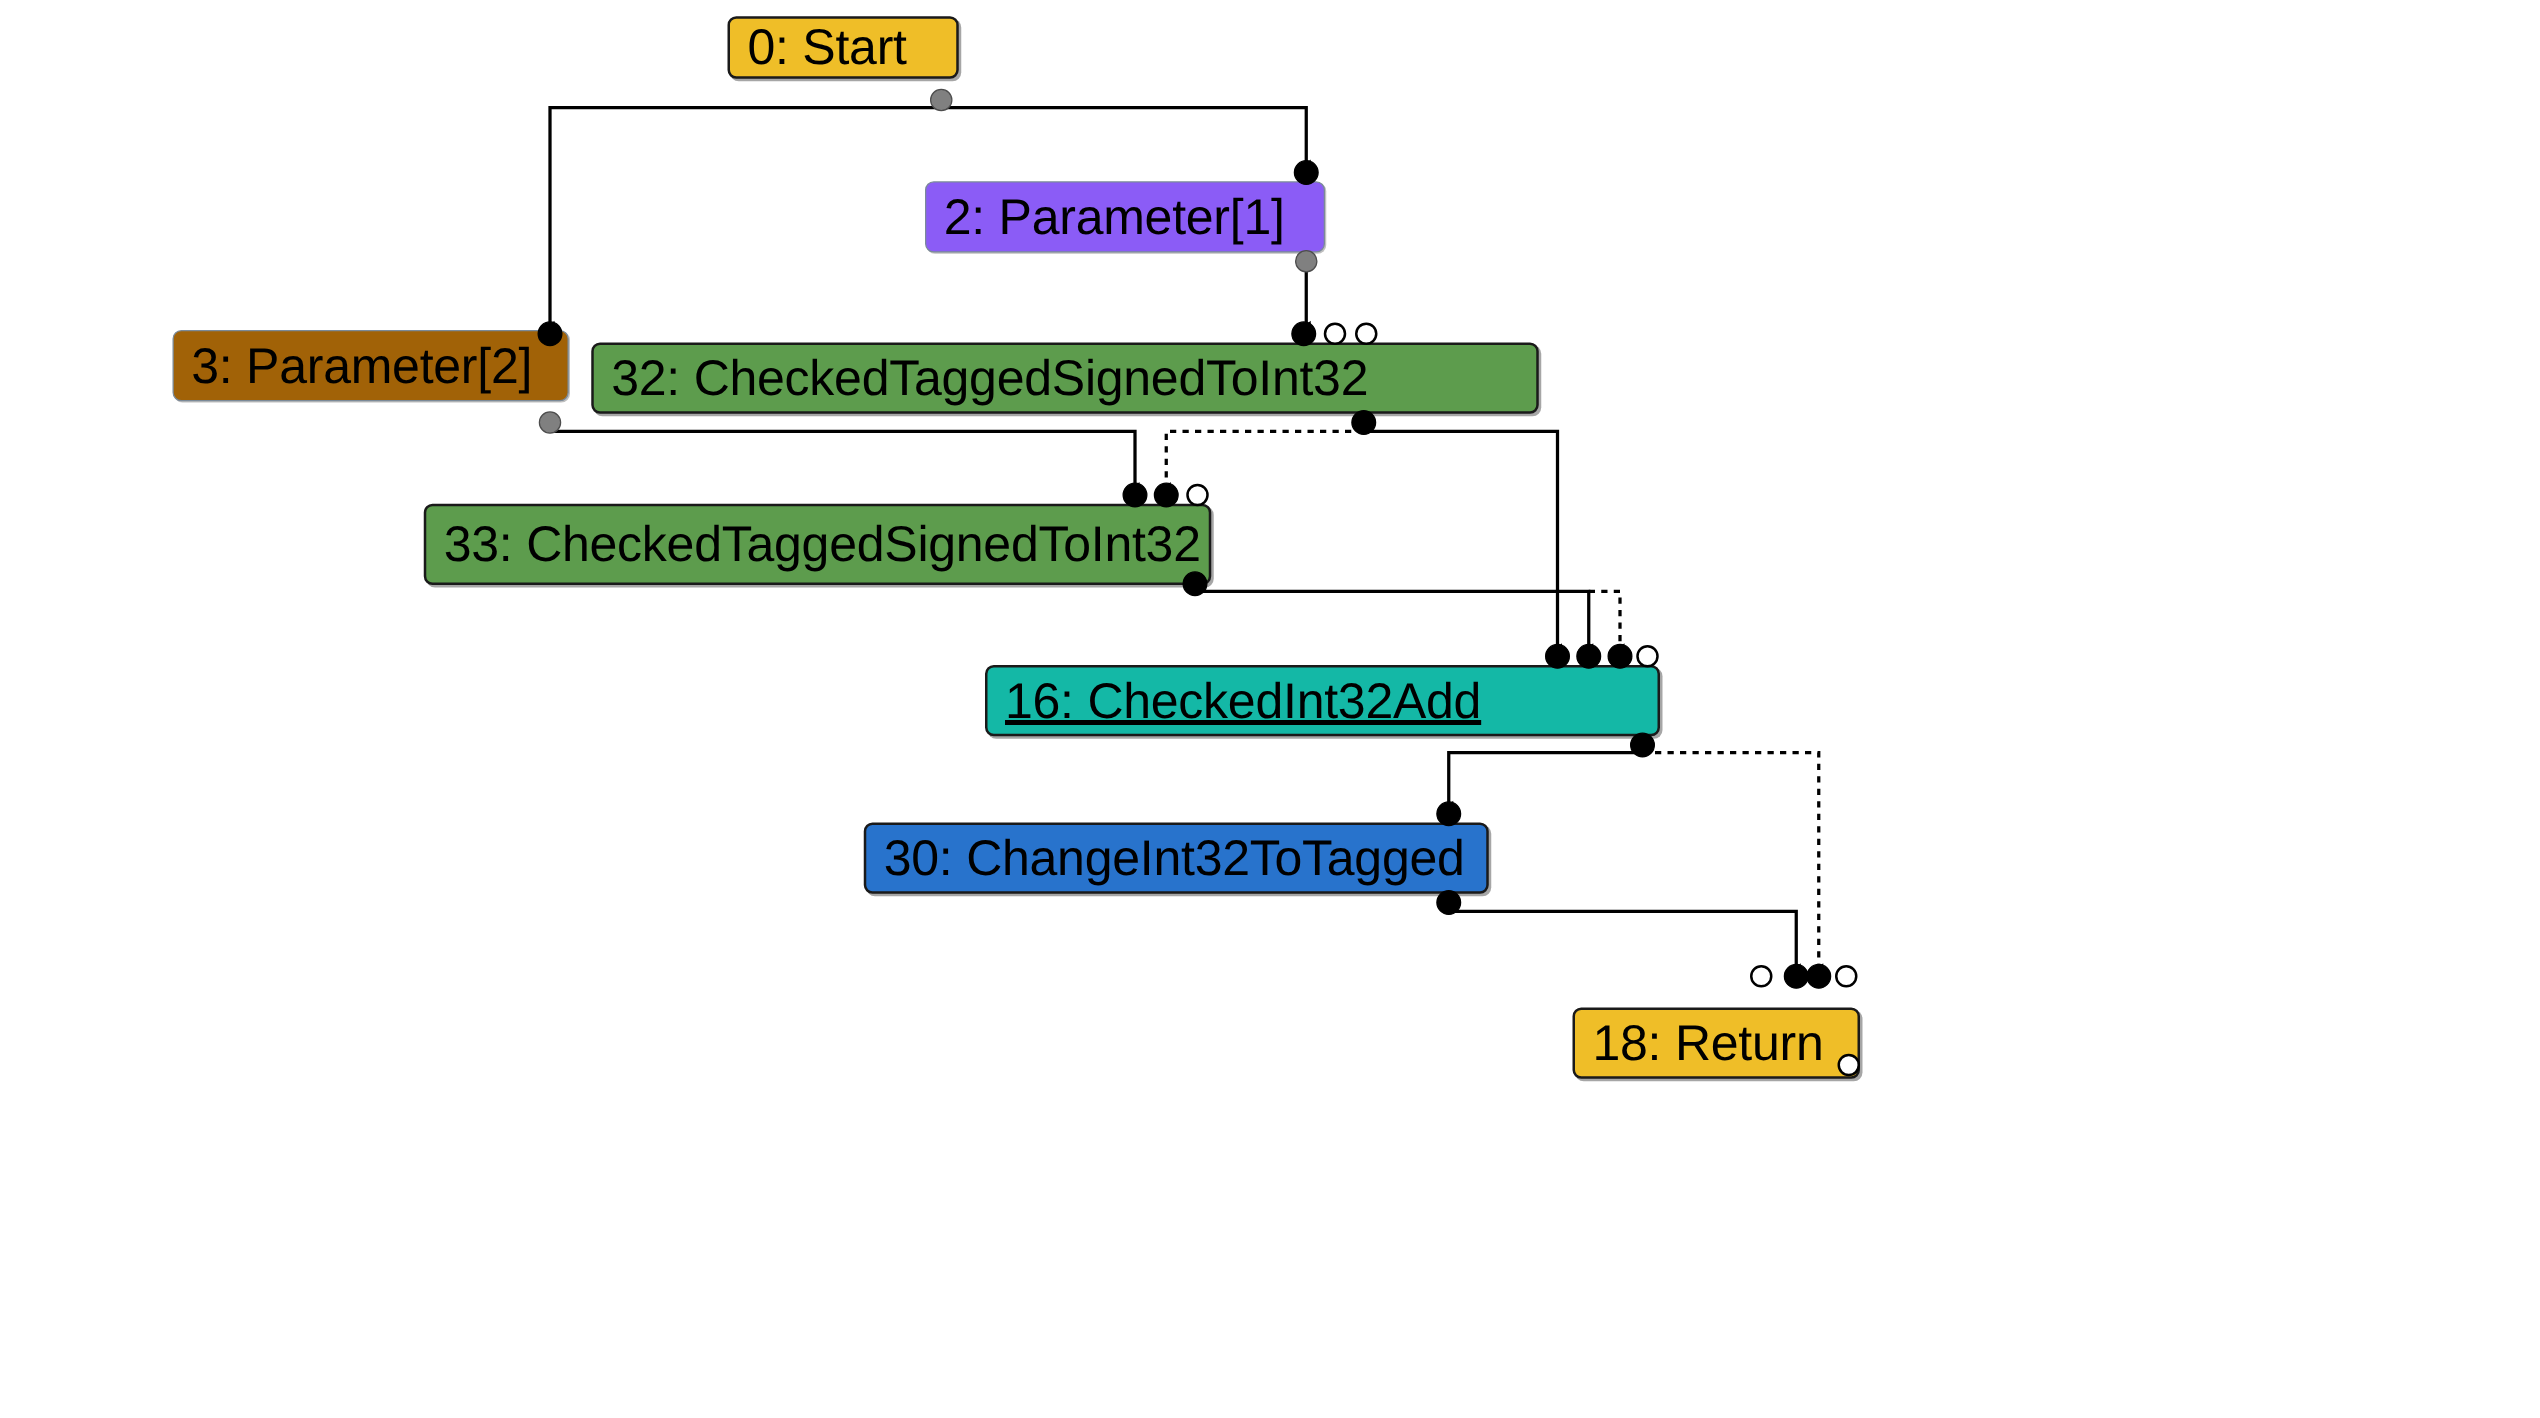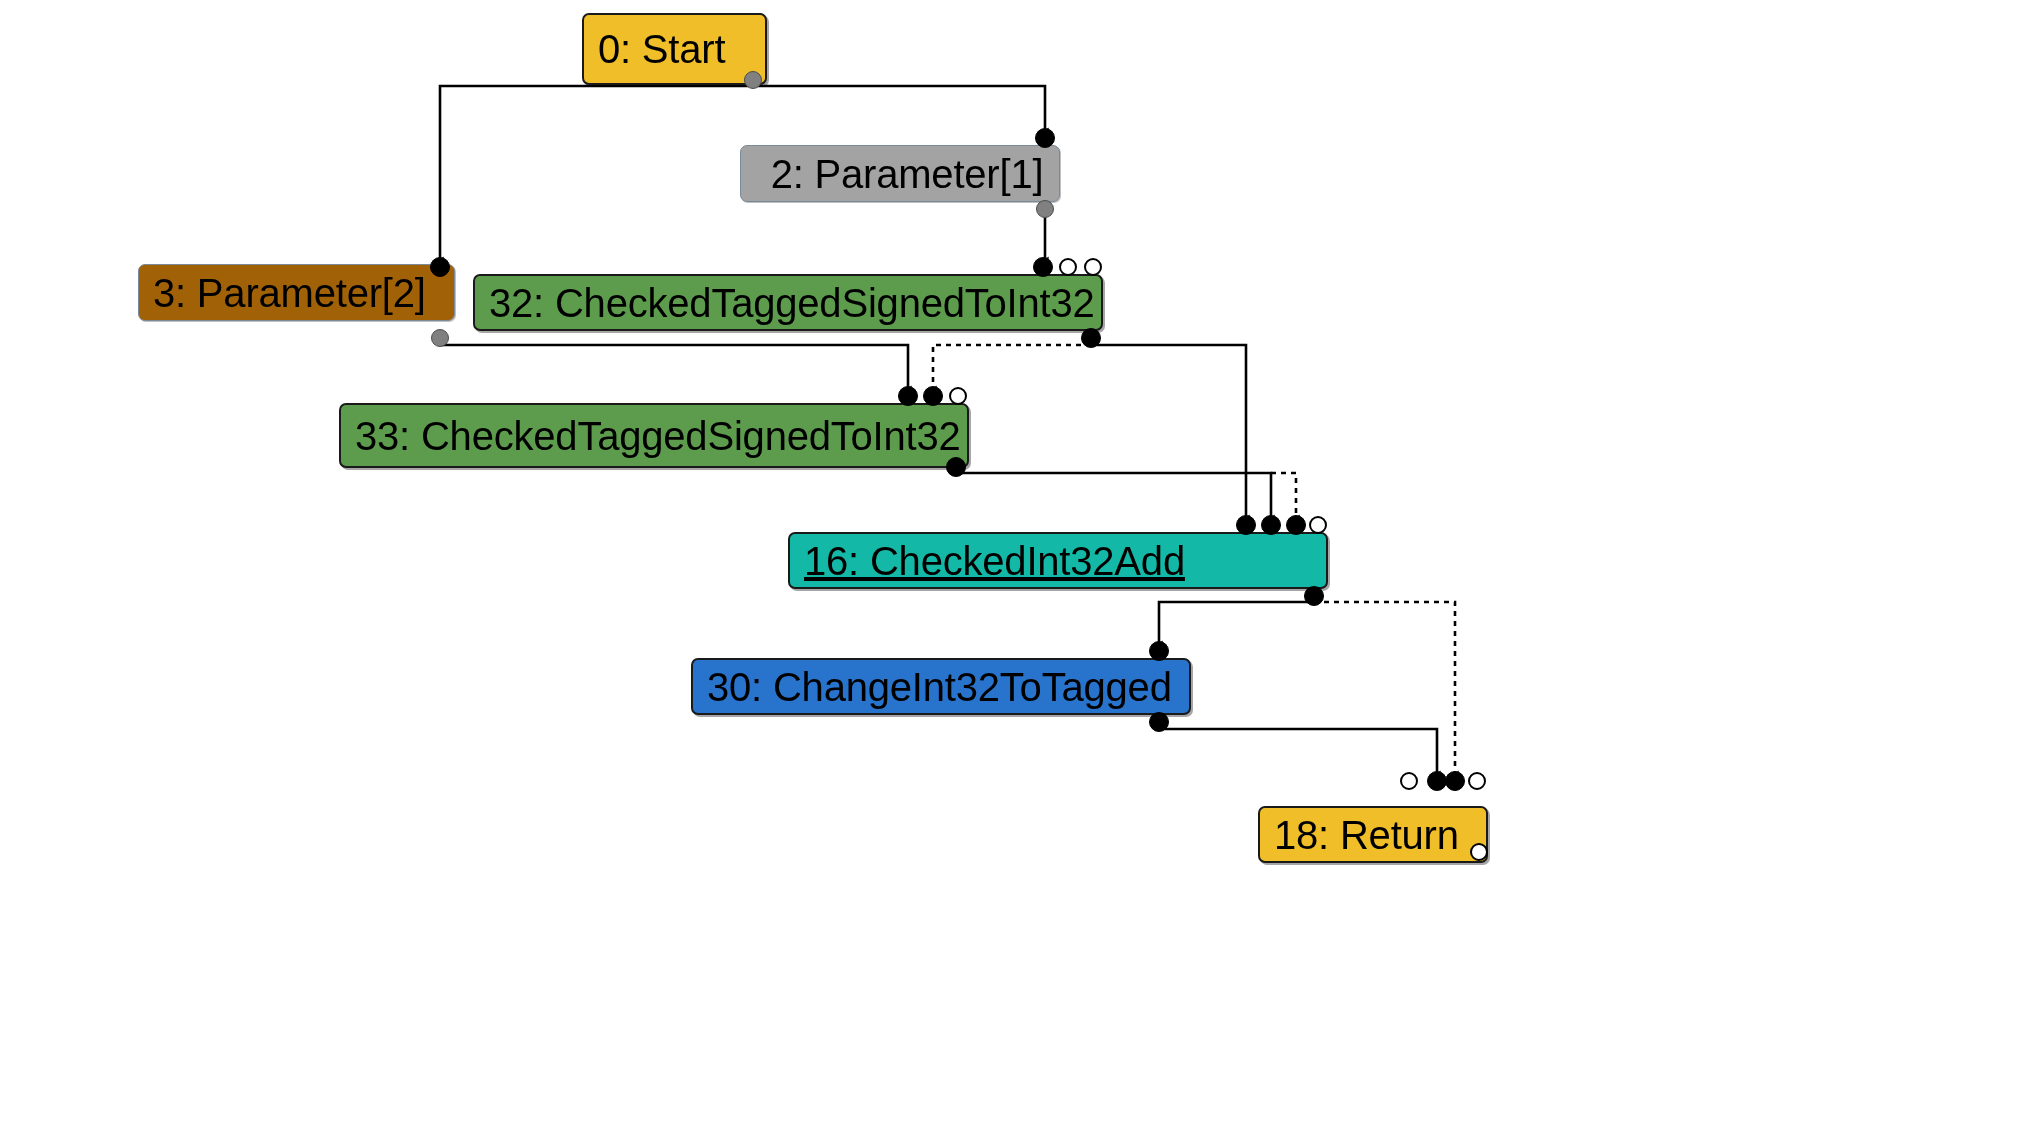--- a/index.html
+++ b/index.html
@@ -50,30 +50,30 @@
         <path d="M 1091 338 L 1091 345 L 1246 345 L 1246 518" marker-end="url(#arrow)"></path>
         <path d="M 956 467 L 956 473 L 1271 473 L 1271 518" marker-end="url(#arrow)"></path>
         <path d="M 1271 473 L 1296 473 L 1296 518" stroke-dasharray="5 5" stroke-width="2.6" marker-end="url(#arrow)"></path>
         <path d="M 1314 596 L 1314 602 L 1159 602 L 1159 644" marker-end="url(#arrow)"></path>
         <path d="M 1314 602 L 1455 602 L 1455 774" stroke-dasharray="5 5" stroke-width="2.6" marker-end="url(#arrow)"></path>
         <path d="M 1159 722 L 1159 729 L 1437 729 L 1437 774" marker-end="url(#arrow)"></path>
       </g>
   </svg>
 
   <div id="nodes-g">
-      <div class="node n-yellow" style="left: 582px; top: 13px; width: 185px; height: 72px; background: rgb(239, 190, 40);">
+      <div class="node n-yellow" style="left: 582px; top: 13px; width: 185px; height: 50px; background: rgb(239, 190, 40);">
         <span>0: Start</span>
       </div>
-      <div class="node n-lblue" style="left: 740px; top: 145px; width: 320px; height: 57px; background: #a3a3a3; justify-content: center;">
+      <div class="node n-lblue" style="left: 740px; top: 145px; width: 320px; height: 57px; background: #8b5cf6;">
         <span>2: Parameter[1]</span>
       </div>
       <div class="node n-lblue" style="left: 138px; top: 264px; width: 317px; height: 57px; background: #a16207;">
         <span>3: Parameter[2]</span>
       </div>
-      <div class="node n-green" style="left: 473px; top: 274px; width: 630px; height: 57px; background: rgb(93, 156, 77);">
+      <div class="node n-green" style="left: 473px; top: 274px; width: 758px; height: 57px; background: rgb(93, 156, 77);">
         <span>32: CheckedTaggedSignedToInt32</span>
       </div>
       <div class="node n-green" style="left: 339px; top: 403px; width: 630px; height: 65px; background: rgb(93, 156, 77);">
         <span>33: CheckedTaggedSignedToInt32</span>
       </div>
       <div class="node n-green" style="left: 788px; top: 532px; width: 540px; height: 57px; background: #14b8a6; text-decoration: underline;">
         <span>16: CheckedInt32Add</span>
       </div>
       <div class="node n-blue" style="left: 674px; top: 658px; width: 500px; height: 57px; background: rgb(40, 115, 204);">
         <span>30: ChangeInt32ToTagged</span>

